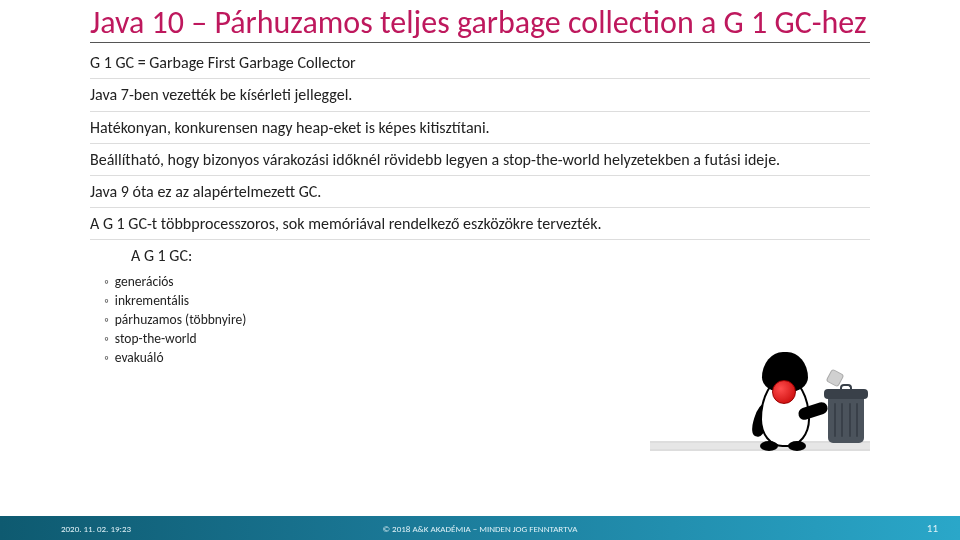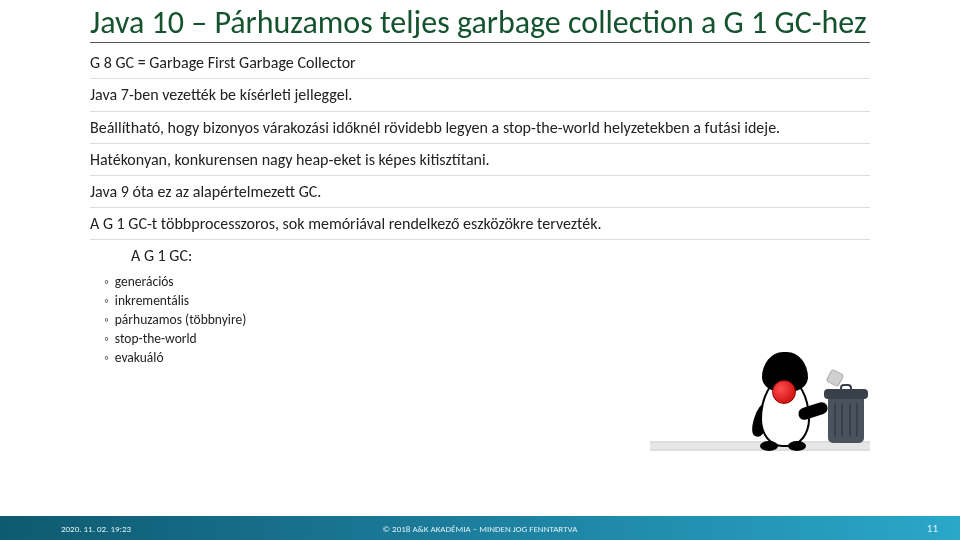--- a/index.html
+++ b/index.html
@@ -1,19 +1,19 @@
 <!DOCTYPE html>
 <html><head>
 <meta charset="utf-8">
 <style>
   * { box-sizing: border-box; margin: 0; padding: 0; }
   html, body { width: 960px; height: 540px; font-family: "Segoe UI", Calibri, Arial, sans-serif; background: #fff; color: #222; }
   .slide { position: relative; width: 960px; height: 540px; overflow: hidden; }
   .content { padding: 5px 90px 0 90px; }
-  .title { font-size: 32px; font-weight: 400; line-height: 1.1; color: #14532d; border-bottom: 1px solid #555; padding-bottom: 2px; margin-bottom: 4px; }
+  .title { font-size: 32px; font-weight: 400; line-height: 1.1; color: #be185d; border-bottom: 1px solid #555; padding-bottom: 2px; margin-bottom: 4px; }
   .para { font-size: 16px; border-bottom: 1px solid #ddd; padding: 6px 0 6px 0; line-height: 1.2; }
   .nobord { border-bottom: none; padding-bottom: 2px; margin-left: 41px; }
   .bullets { margin-top: 4px; font-size: 13.5px; padding-left: 14px; }
   .bullets .row { display: flex; gap: 6px; align-items: baseline; padding: 1px 0; }
   .bullets .mark { color: #555; }
   .ill { position: absolute; right: 90px; top: 335px; width: 220px; height: 130px; }
   .floor { position: absolute; left: 0; right: 0; bottom: 14px; height: 10px; background: #e6e6e6; border-top: 2px solid #ddd; border-bottom: 2px solid #ddd; }
   .cloud { position: absolute; left: 0; top: 0; }
   .cloud-body { width: 95px; height: 50px; background: #6a7074; border-radius: 50px; position: relative; }
   .cloud-body::before { content: ""; position: absolute; left: 12px; top: -18px; width: 45px; height: 45px; background: #6a7074; border-radius: 50%; }
@@ -38,24 +38,24 @@
   .footer-center { position: absolute; left: 50%; transform: translateX(-50%); }
   .footer-right { margin-left: auto; padding-right: 22px; font-size: 11px; }
 </style>
 </head>
 <body>
 
 <div class="slide">
   <div class="content">
     <h1 class="title">Java 10 – Párhuzamos teljes garbage collection a G 1 GC-hez</h1>
 
-    <p class="para">G 8 GC = Garbage First Garbage Collector</p>
+    <p class="para">G 1 GC = Garbage First Garbage Collector</p>
     <p class="para">Java 7-ben vezették be kísérleti jelleggel.</p>
+    <p class="para">Hatékonyan, konkurensen nagy heap-eket is képes kitisztítani.</p>
     <p class="para">Beállítható, hogy bizonyos várakozási időknél rövidebb legyen a stop-the-world helyzetekben a futási ideje.</p>
-    <p class="para">Hatékonyan, konkurensen nagy heap-eket is képes kitisztítani.</p>
     <p class="para">Java 9 óta ez az alapértelmezett GC.</p>
     <p class="para">A G 1 GC-t többprocesszoros, sok memóriával rendelkező eszközökre tervezték.</p>
     <p class="para nobord">A G 1 GC:</p>
 
     <div class="bullets">
       <div class="row">
           <span class="mark">◦</span>
           <span>generációs</span>
         </div>
       <div class="row">

